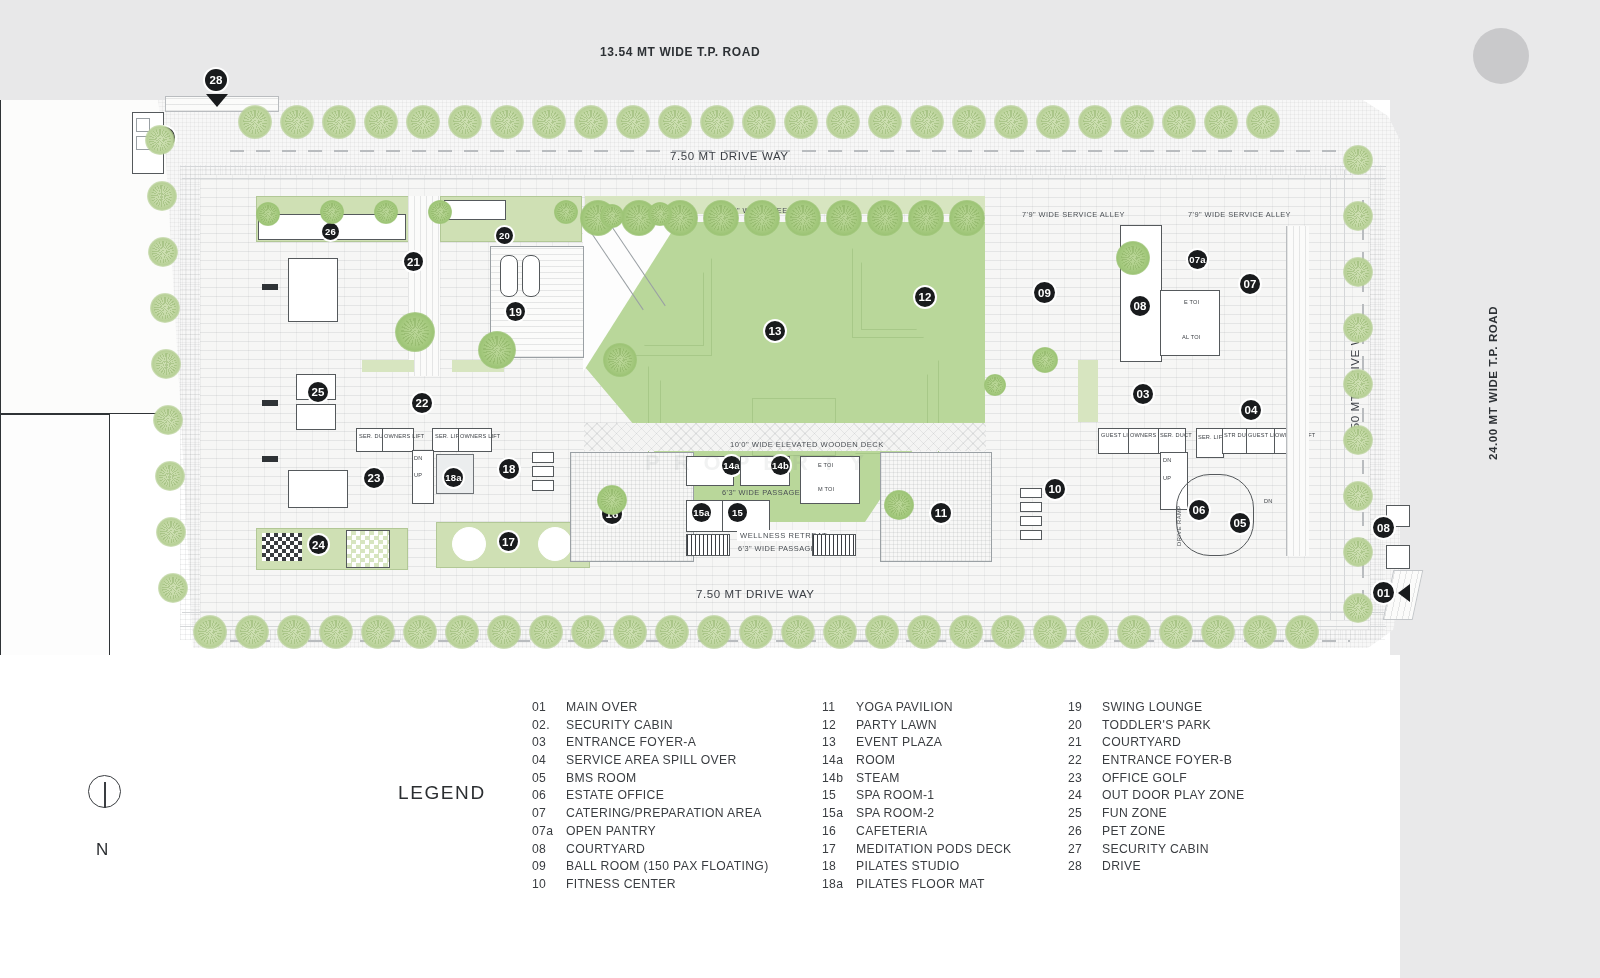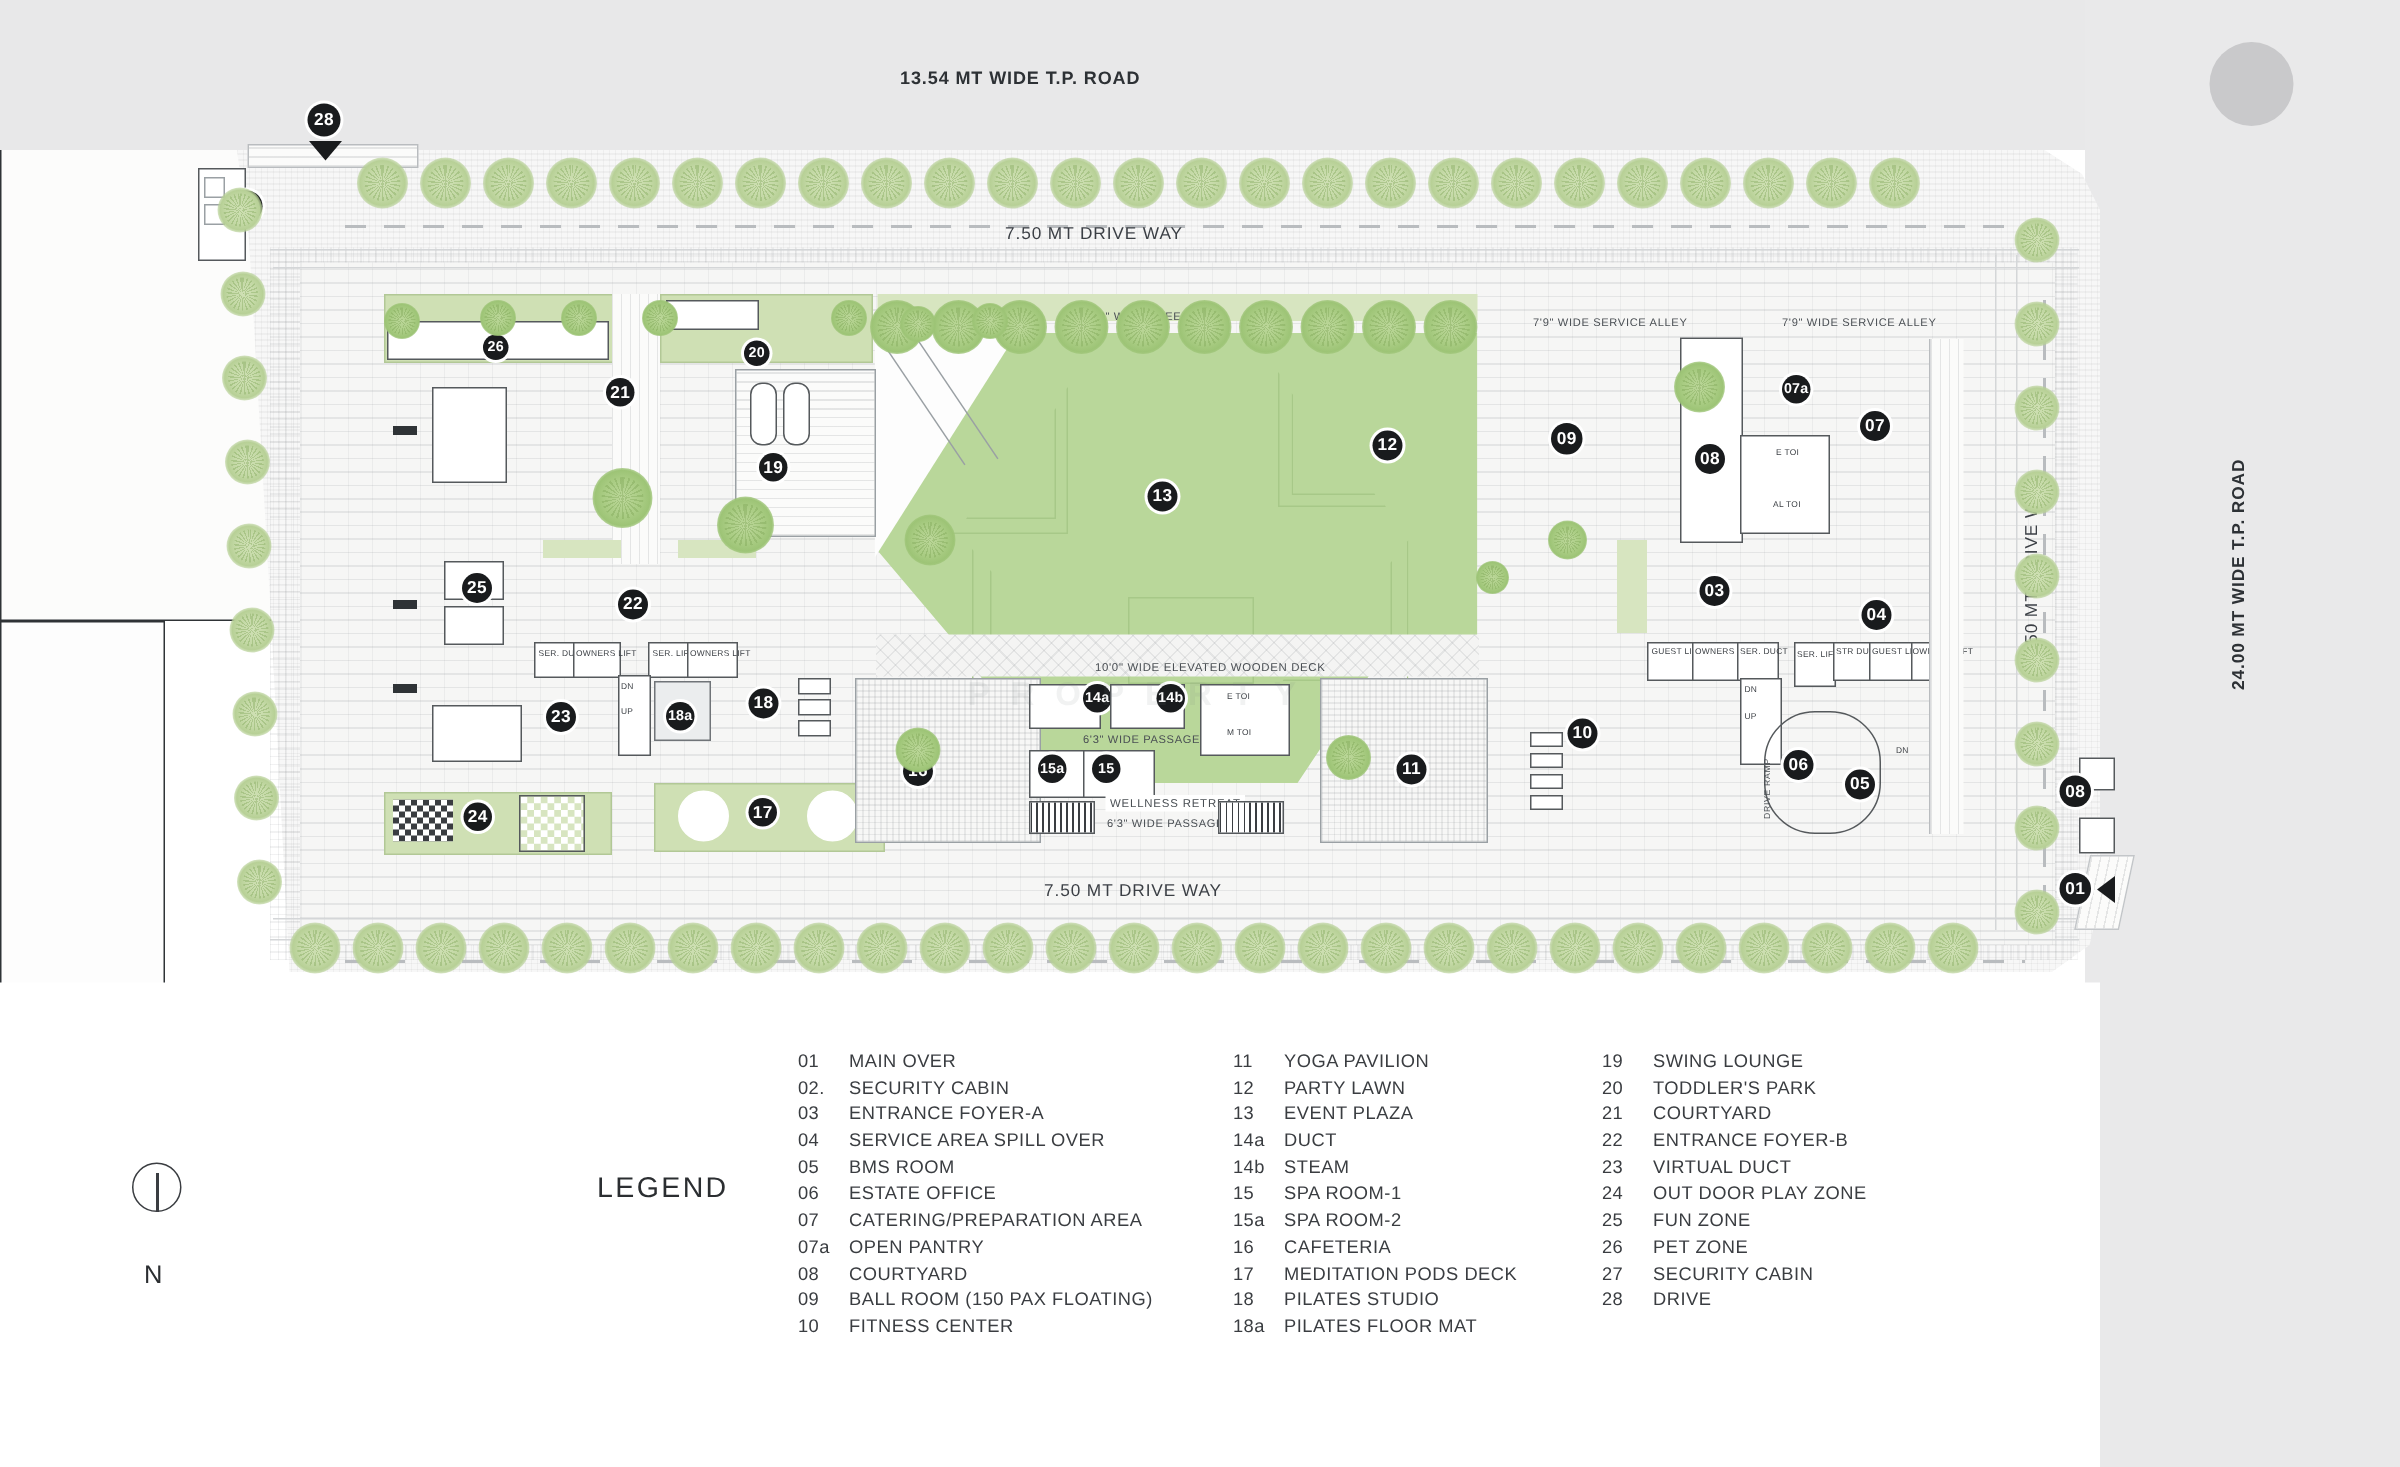--- a/index.html
+++ b/index.html
@@ -538,21 +538,21 @@
       <div class="leg-row">
         <span class="leg-num">12</span>
         <span class="leg-lbl">PARTY LAWN</span>
       </div>
       <div class="leg-row">
         <span class="leg-num">13</span>
         <span class="leg-lbl">EVENT PLAZA</span>
       </div>
       <div class="leg-row">
         <span class="leg-num">14a</span>
-        <span class="leg-lbl">DUCT</span>
+        <span class="leg-lbl">ROOM</span>
       </div>
       <div class="leg-row">
         <span class="leg-num">14b</span>
         <span class="leg-lbl">STEAM</span>
       </div>
       <div class="leg-row">
         <span class="leg-num">15</span>
         <span class="leg-lbl">SPA ROOM-1</span>
       </div>
       <div class="leg-row">
@@ -588,21 +588,21 @@
       <div class="leg-row">
         <span class="leg-num">21</span>
         <span class="leg-lbl">COURTYARD</span>
       </div>
       <div class="leg-row">
         <span class="leg-num">22</span>
         <span class="leg-lbl">ENTRANCE FOYER-B</span>
       </div>
       <div class="leg-row">
         <span class="leg-num">23</span>
-        <span class="leg-lbl">VIRTUAL DUCT</span>
+        <span class="leg-lbl">OFFICE GOLF</span>
       </div>
       <div class="leg-row">
         <span class="leg-num">24</span>
         <span class="leg-lbl">OUT DOOR PLAY ZONE</span>
       </div>
       <div class="leg-row">
         <span class="leg-num">25</span>
         <span class="leg-lbl">FUN ZONE</span>
       </div>
       <div class="leg-row">

